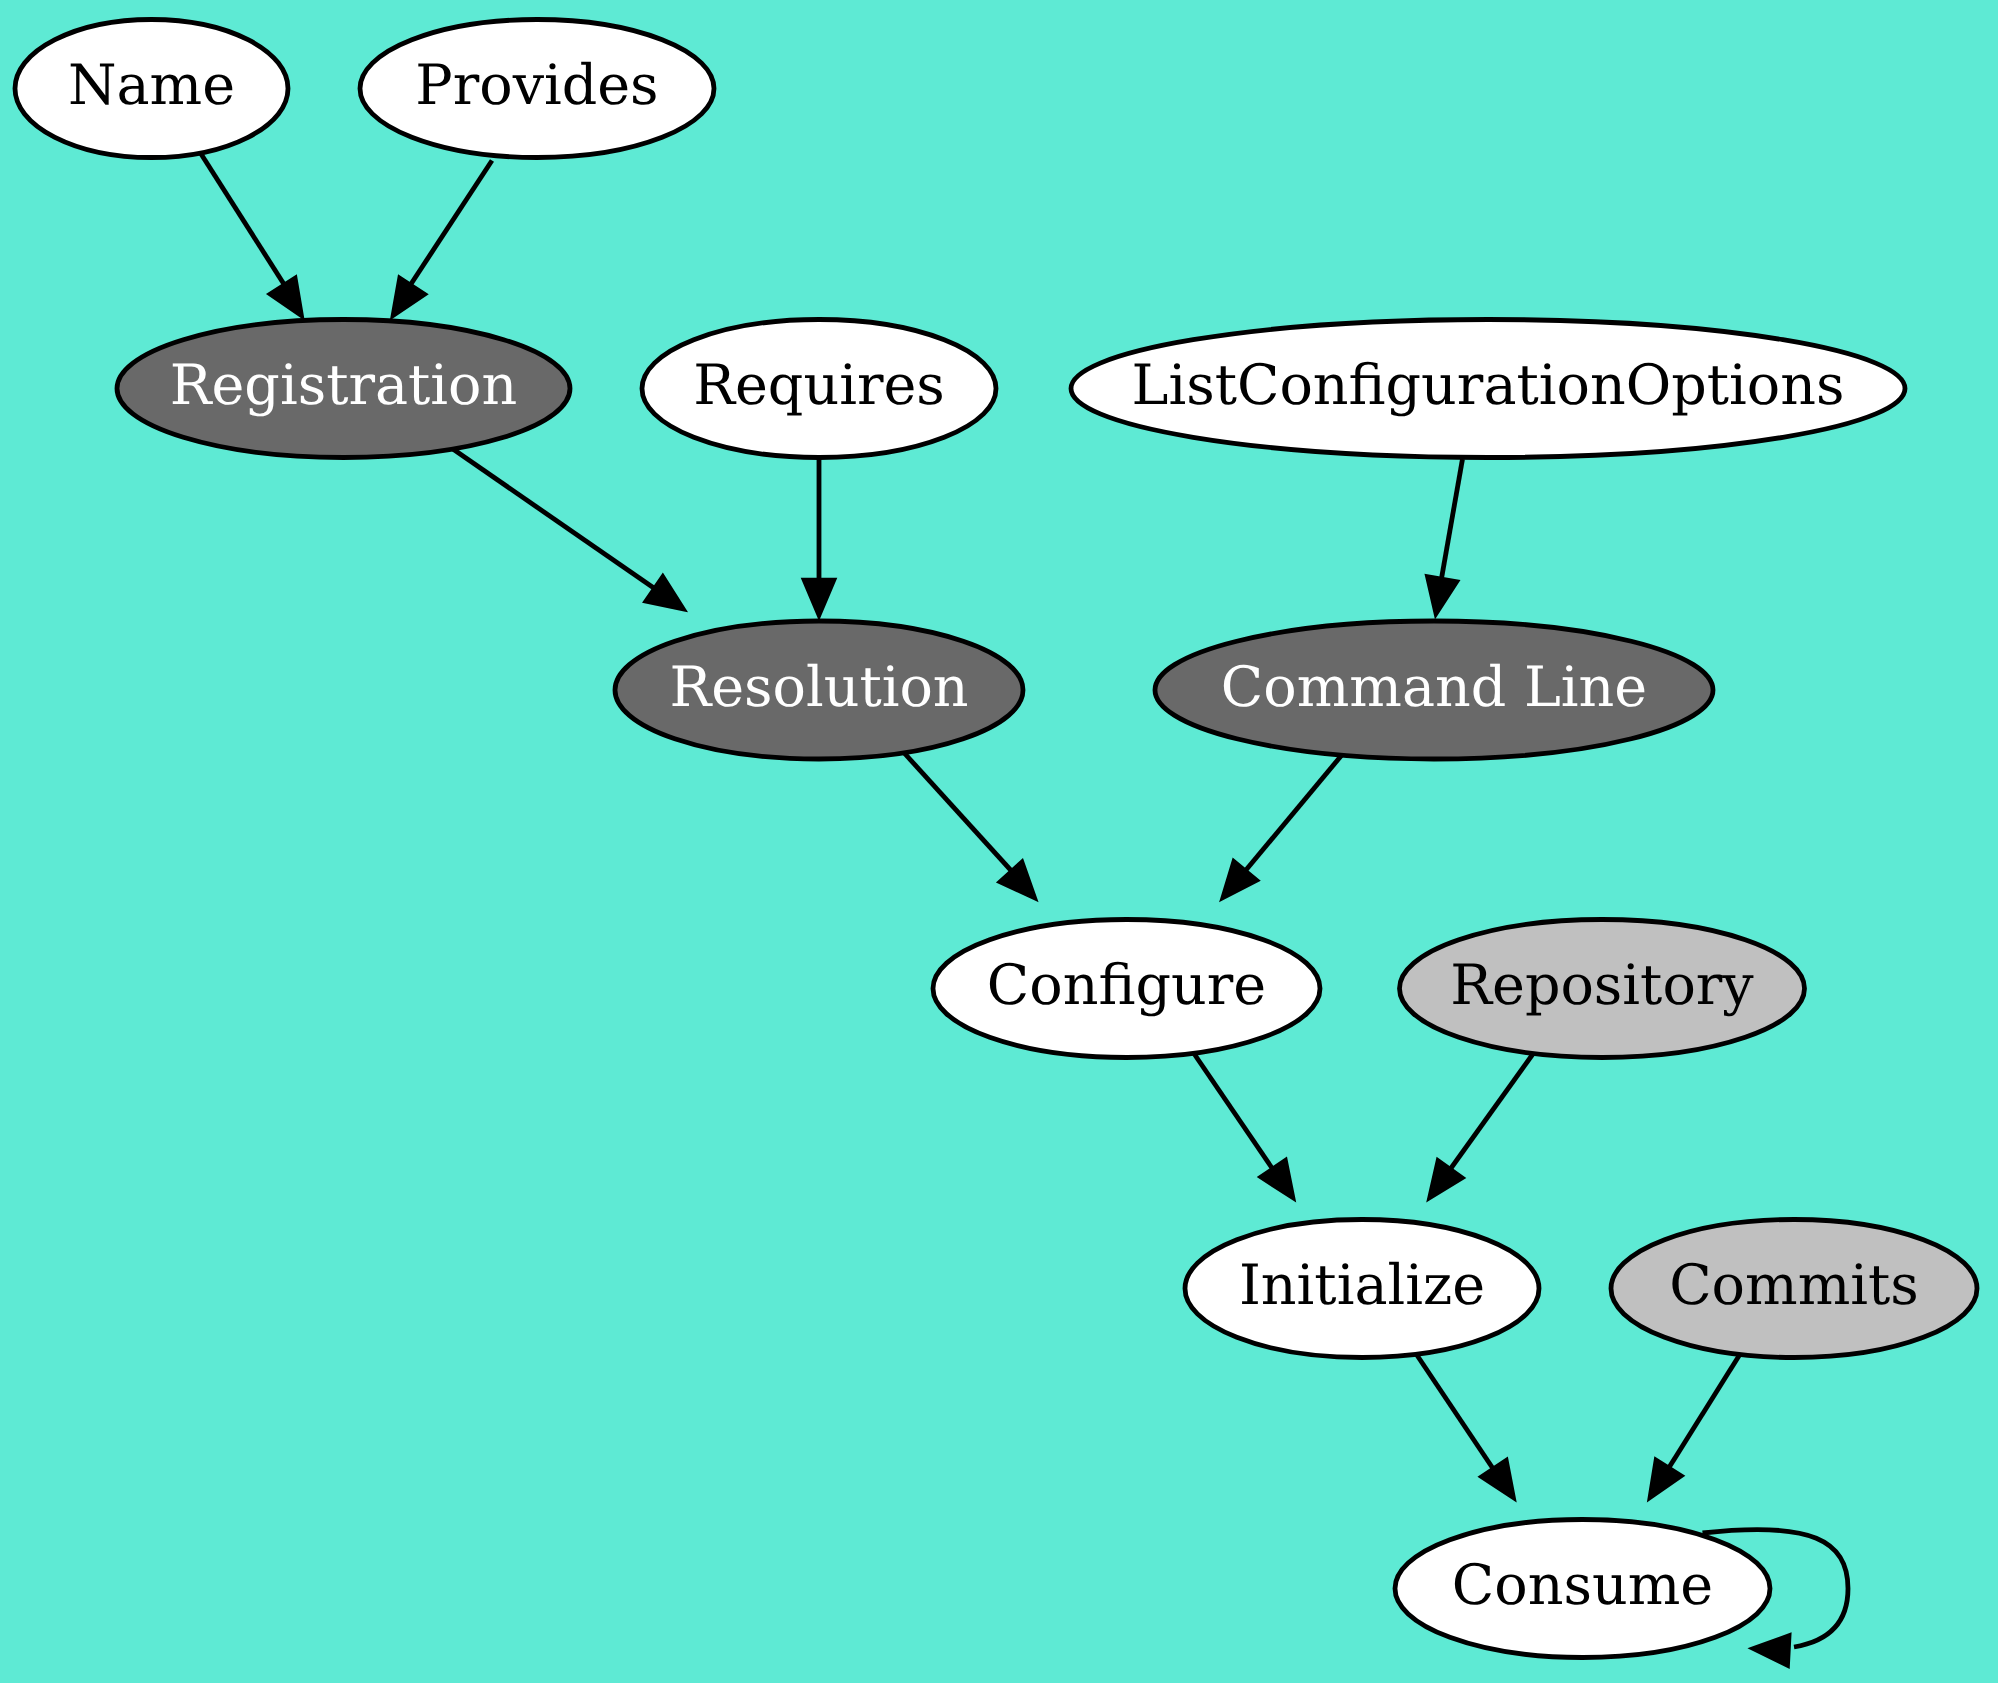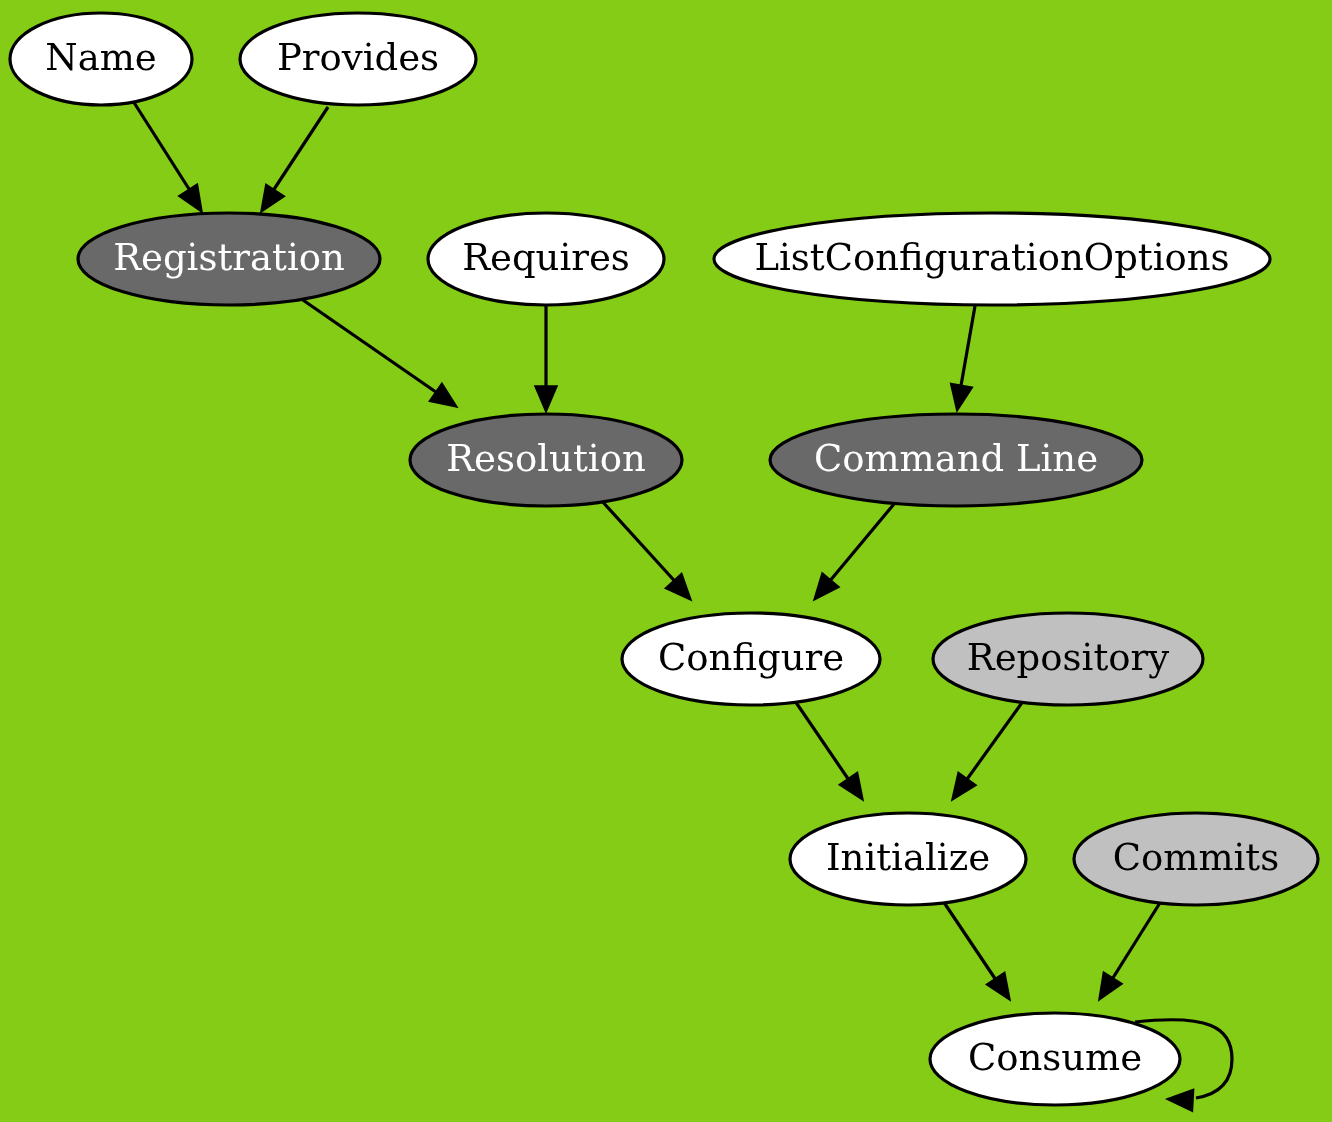--- a/index.html
+++ b/index.html
@@ -7,21 +7,21 @@
     padding: 0;
     background: #ffffff;
   }
   body {
     font-family: "DejaVu Serif", "Liberation Serif", serif;
   }
   #graph-canvas {
     position: relative;
     width: 1332px;
     height: 1122px;
-    background: #84cc16;
+    background: #5eead4;
     overflow: hidden;
   }
   #graph-svg {
     display: block;
     width: 1332px;
     height: 1122px;
   }
   .node-ellipse {
     stroke: #000000;
     stroke-width: 3.2;

